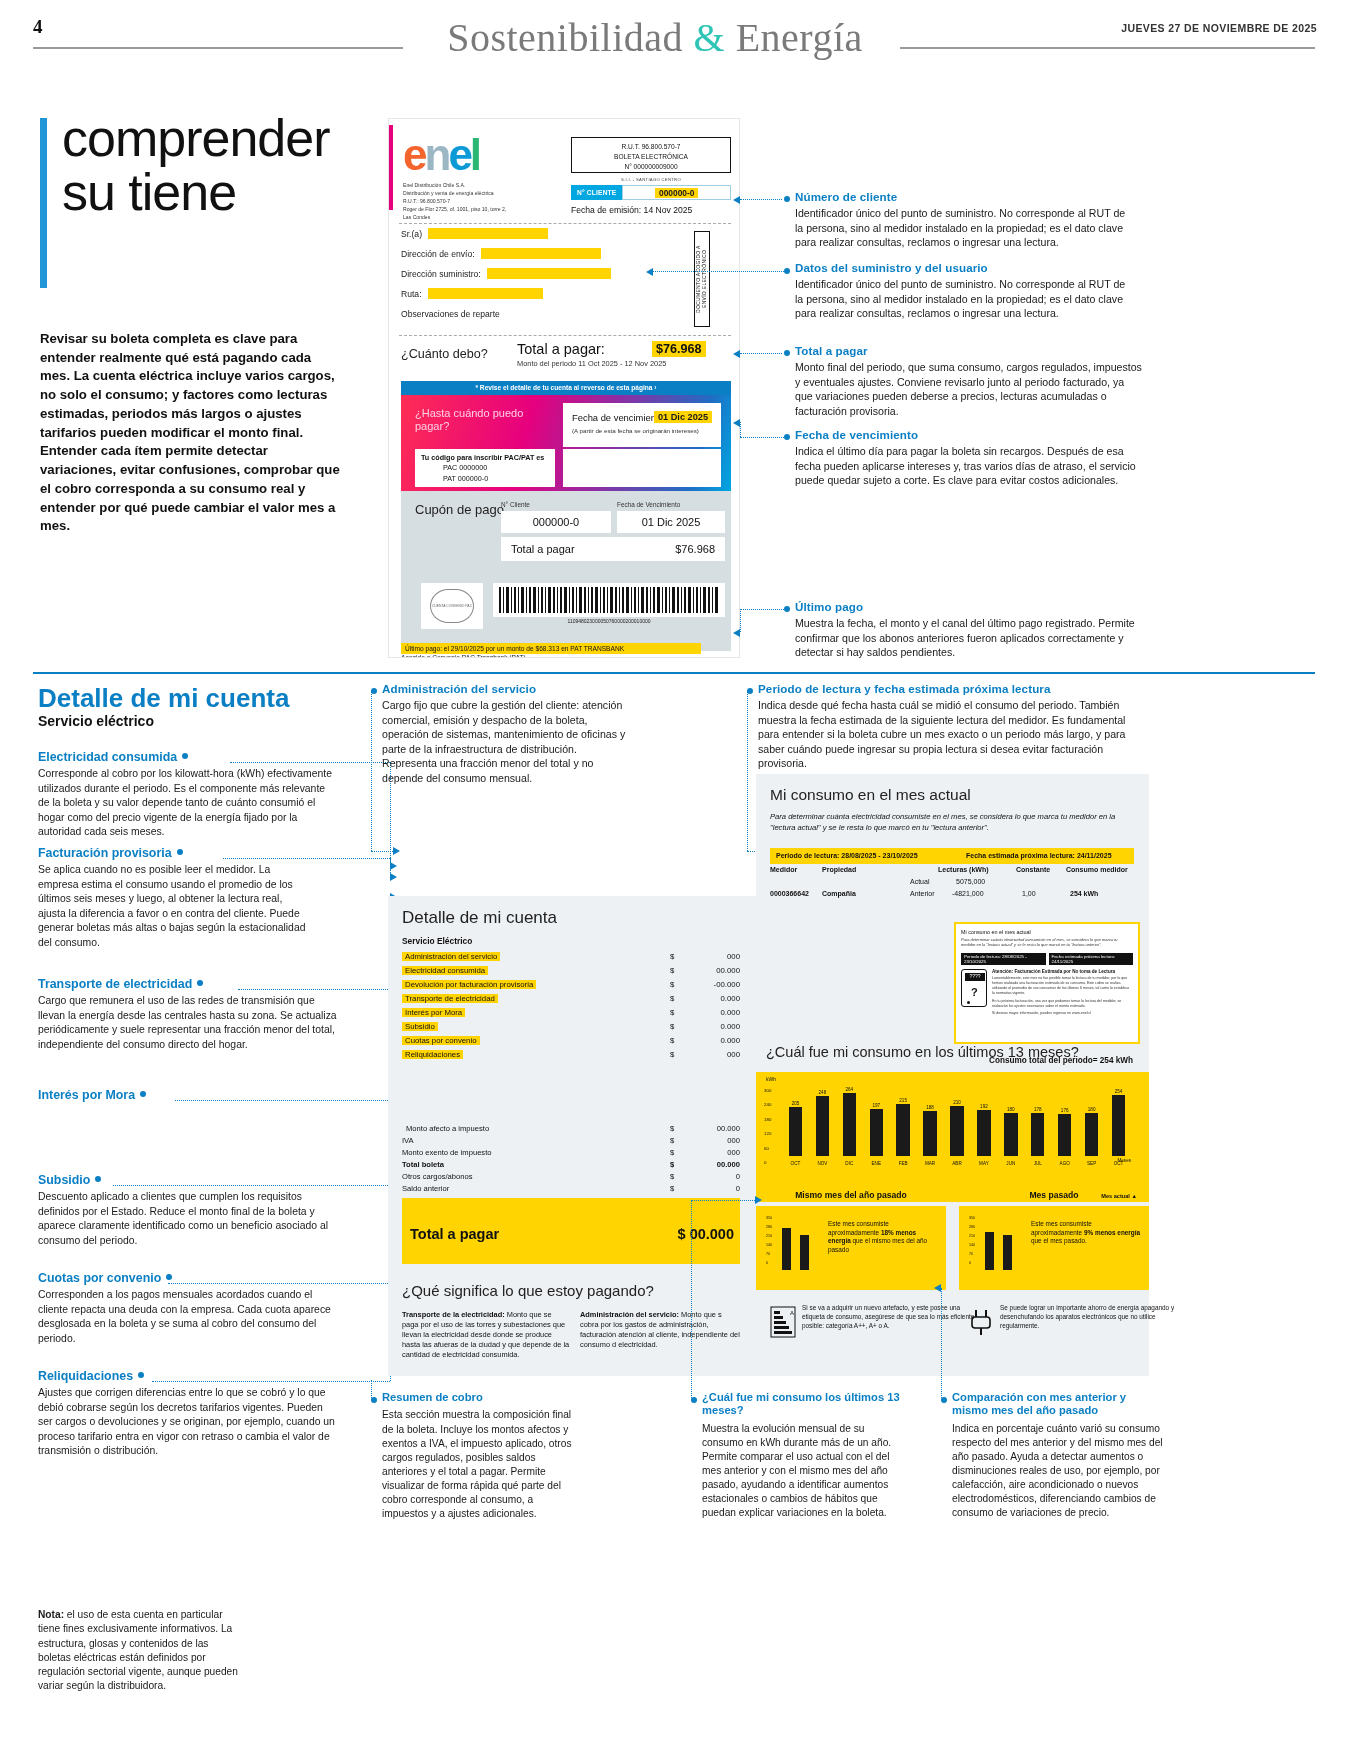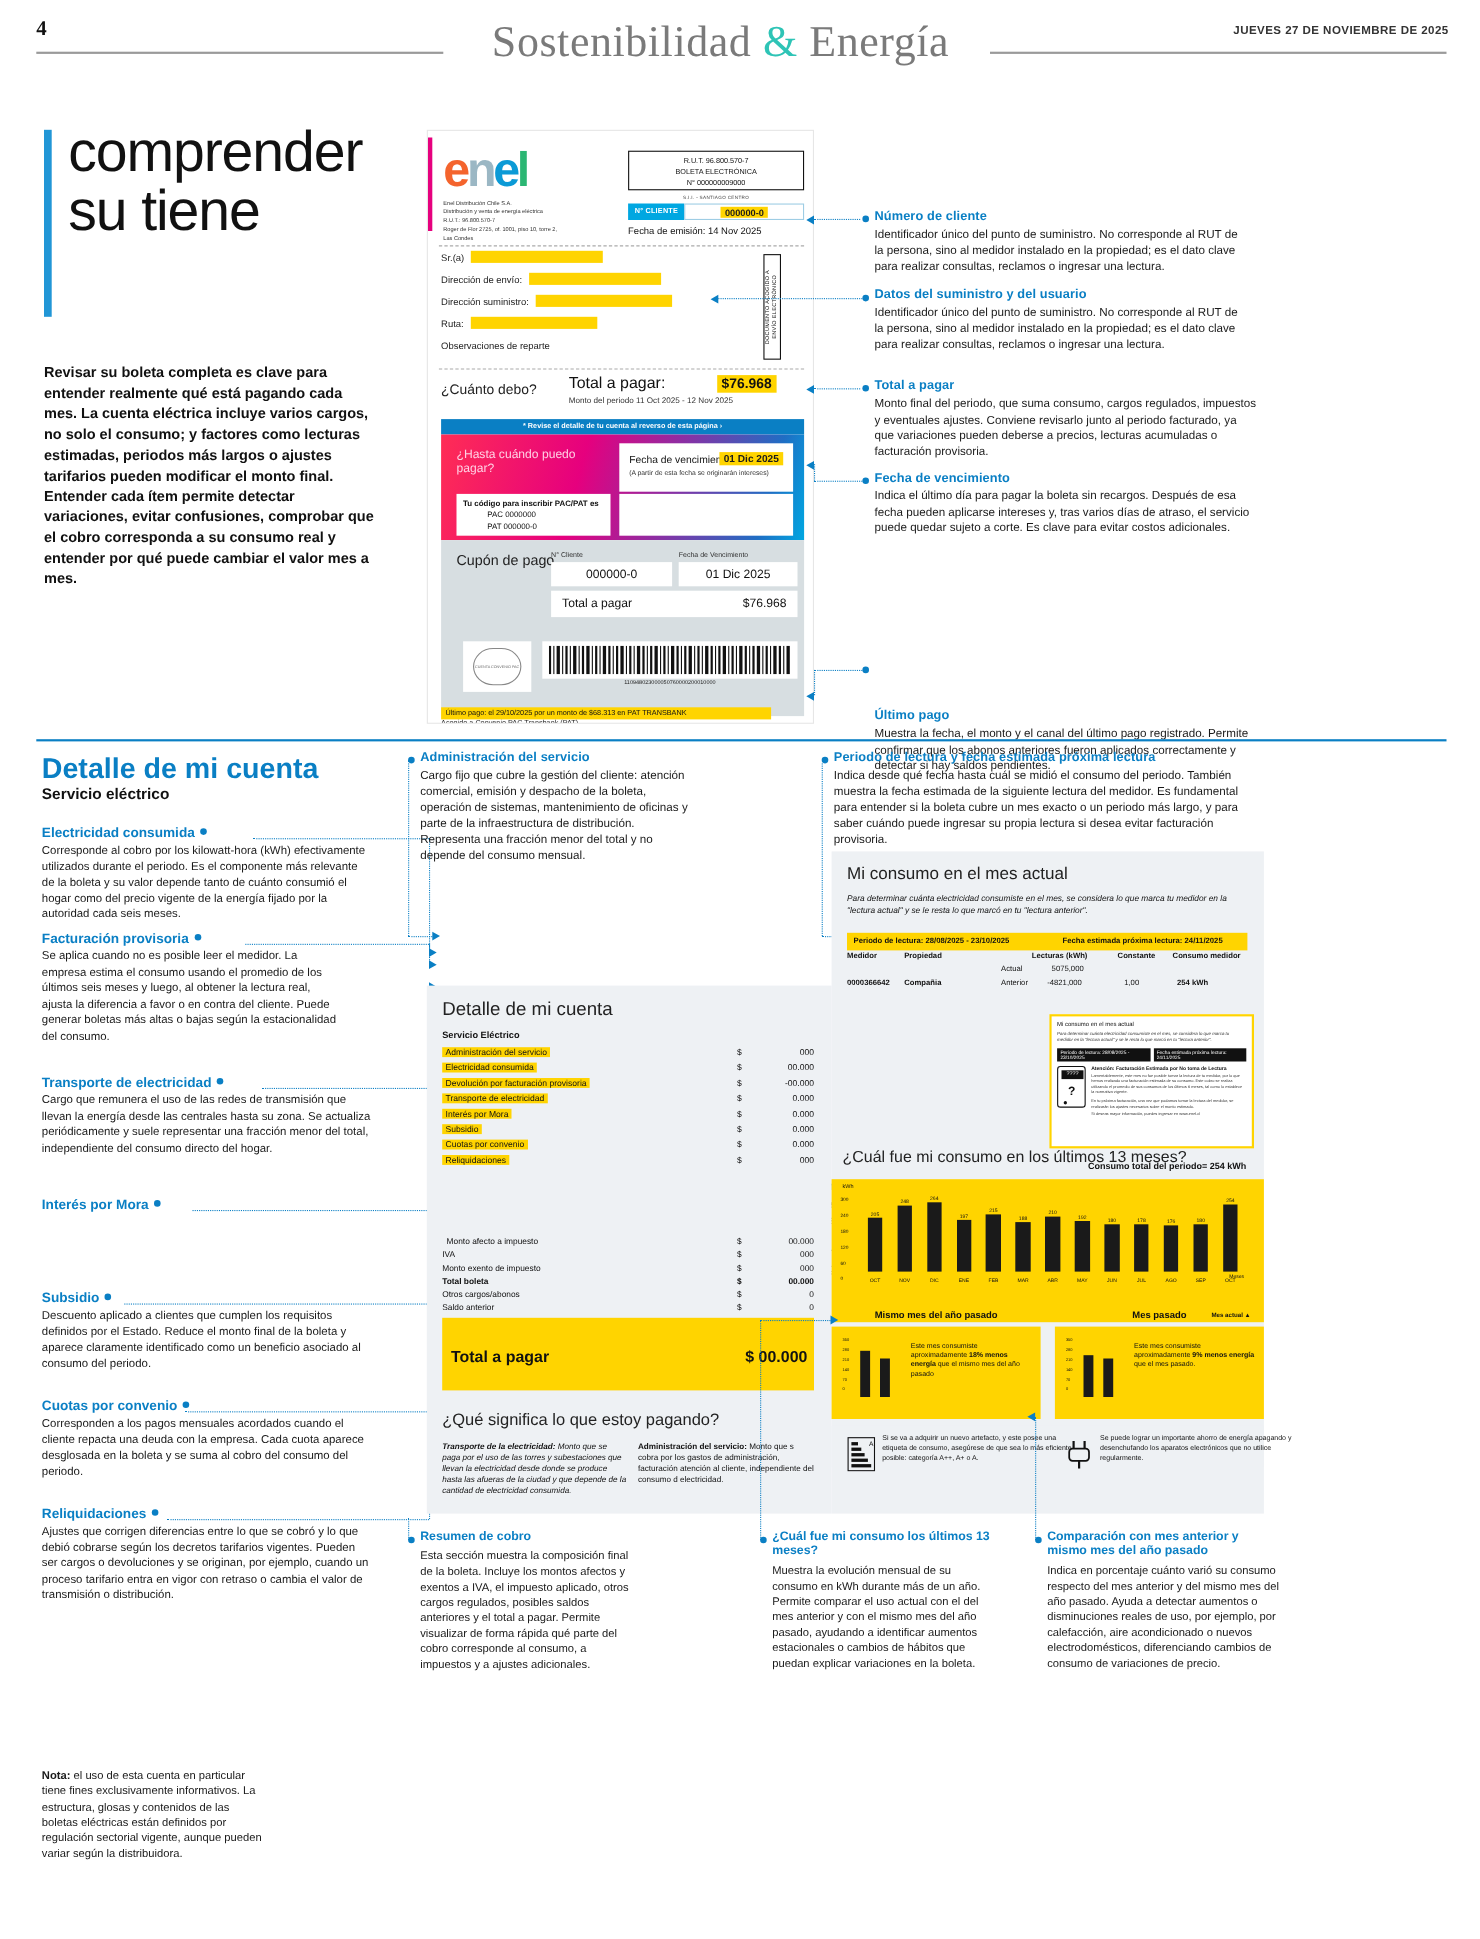--- a/index.html
+++ b/index.html
@@ -379,21 +379,21 @@
   <div class="bd">Identificador único del punto de suministro. No corresponde al RUT de la persona, sino al medidor instalado en la propiedad; es el dato clave para realizar consultas, reclamos o ingresar una lectura.</div>
 </div>
 <div class="callout" style="left:795px;top:344px;width:348px;">
   <div class="ttl">Total a pagar</div>
   <div class="bd">Monto final del periodo, que suma consumo, cargos regulados, impuestos y eventuales ajustes. Conviene revisarlo junto al periodo facturado, ya que variaciones pueden deberse a precios, lecturas acumuladas o facturación provisoria.</div>
 </div>
 <div class="callout" style="left:795px;top:428px;width:348px;">
   <div class="ttl">Fecha de vencimiento</div>
   <div class="bd">Indica el último día para pagar la boleta sin recargos. Después de esa fecha pueden aplicarse intereses y, tras varios días de atraso, el servicio puede quedar sujeto a corte. Es clave para evitar costos adicionales.</div>
 </div>
-<div class="callout" style="left:795px;top:600px;width:340px;margin-top:44px;">
+<div class="callout" style="left:795px;top:600px;width:340px;">
   <div class="ttl">Último pago</div>
   <div class="bd">Muestra la fecha, el monto y el canal del último pago registrado. Permite confirmar que los abonos anteriores fueron aplicados correctamente y detectar si hay saldos pendientes.</div>
 </div>
 
 <div class="sec2-rule"></div>
 <div class="sec2-title">Detalle de mi cuenta</div>
 <div class="sec2-sub">Servicio eléctrico</div>
 
 <div class="lcol" style="top:750px;">
   <div class="h"><span>Electricidad consumida</span><span class="bullet"></span></div>
@@ -548,21 +548,21 @@
       <span style="position:absolute;left:0">Saldo anterior</span>
       <span style="position:absolute;left:268px">$</span>
       <span style="position:absolute;right:0">0</span>
     </div>
 
   <div class="tot-strip"></div>
   <div class="tot-final">Total a pagar</div>
   <div class="tot-final-v">$ 00.000</div>
 
   <div class="qsig">¿Qué significa lo que estoy pagando?</div>
-  <div class="qs-col" style="left:14px;top:414px;width:168px;font-style:italic;"><b>Transporte de la electricidad:</b><span> Monto que se paga por el uso de las torres y subestaciones que llevan la electricidad desde donde se produce hasta las afueras de la ciudad y que depende de la cantidad de electricidad consumida.</span></div>
+  <div class="qs-col" style="left:14px;top:414px;width:168px;"><b>Transporte de la electricidad:</b><span> Monto que se paga por el uso de las torres y subestaciones que llevan la electricidad desde donde se produce hasta las afueras de la ciudad y que depende de la cantidad de electricidad consumida.</span></div>
   <div class="qs-col" style="left:192px;top:414px;width:160px;"><b>Administración del servicio:</b><span> Monto que s cobra por los gastos de administración, facturación atención al cliente, independiente del consumo d electricidad.</span></div>
 </div>
 
 <div class="rpanel">
   <div class="rp-title">Mi consumo en el mes actual</div>
   <div class="rp-it">Para determinar cuánta electricidad consumiste en el mes, se considera lo que marca tu medidor en la "lectura actual" y se le resta lo que marcó en tu "lectura anterior".</div>
   <div class="per-band">
     <span style="left:6px">Periodo de lectura: 28/08/2025 - 23/10/2025</span>
     <span style="left:196px">Fecha estimada próxima lectura:  24/11/2025</span>
   </div>

